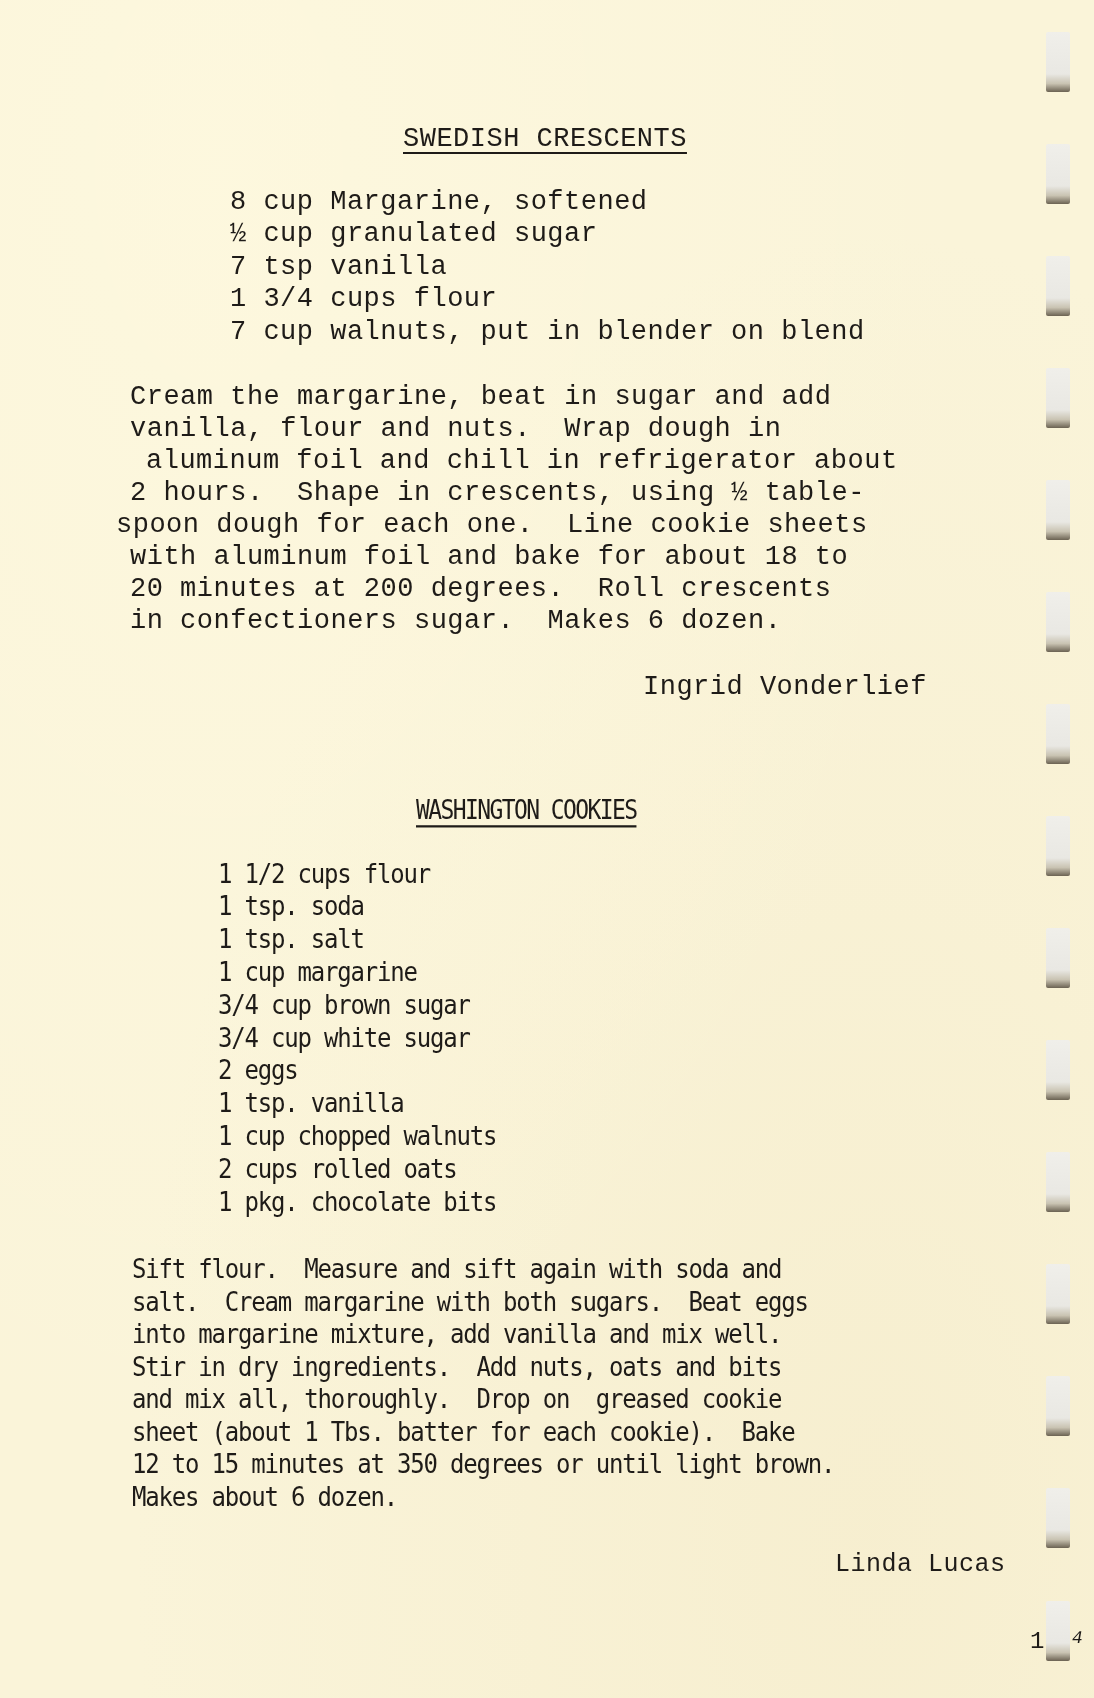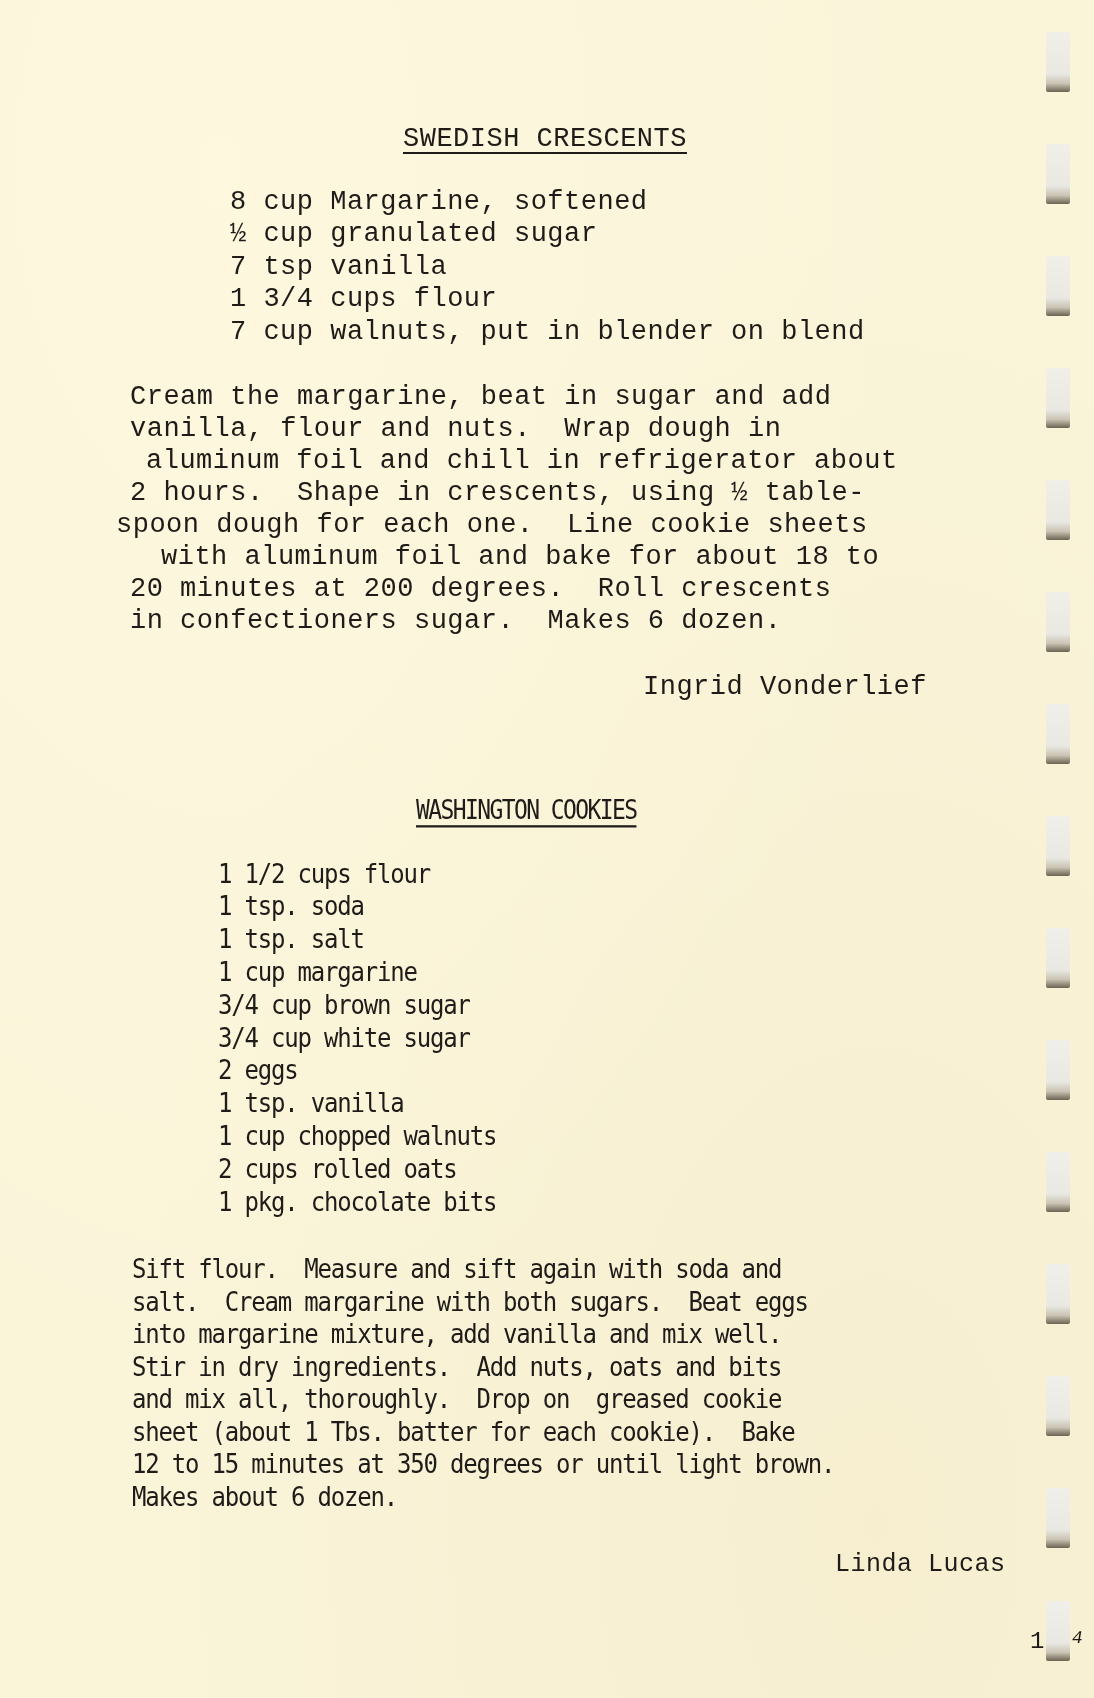--- a/index.html
+++ b/index.html
@@ -38,21 +38,21 @@
     <div class="abs mono1 line" style="left:230px; top:283px;">1 3/4 cups flour</div>
     <div class="abs mono1 line" style="left:230px; top:316px;">7 cup walnuts, put in blender on blend</div>
   </div>
 
   <div>
     <div class="abs mono1 line" style="left:130px; top:381px;font-family:Liberation Mono, monospace;">Cream the margarine, beat in sugar and add</div>
     <div class="abs mono1 line" style="left:130px; top:413px;">vanilla, flour and nuts.  Wrap dough in</div>
     <div class="abs mono1 line" style="left:130px; top:445px;margin-left:16px;">aluminum foil and chill in refrigerator about</div>
     <div class="abs mono1 line" style="left:130px; top:477px;">2 hours.  Shape in crescents, using ½ table-</div>
     <div class="abs mono1 line" style="left:116px; top:509px;">spoon dough for each one.  Line cookie sheets</div>
-    <div class="abs mono1 line" style="left:130px; top:541px;margin-left:31px;">with aluminum foil and bake for about 18 to</div>
+    <div class="abs mono1 line" style="left:130px; top:541px;">with aluminum foil and bake for about 18 to</div>
     <div class="abs mono1 line" style="left:130px; top:573px;">20 minutes at 200 degrees.  Roll crescents</div>
     <div class="abs mono1 line" style="left:130px; top:605px;">in confectioners sugar.  Makes 6 dozen.</div>
   </div>
 
   <div class="abs mono1" style="left:643px; top:672px;">Ingrid Vonderlief</div>
 </div>
 
 <div>
   <div class="abs mono2 title" style="left:416px; top:795px; font-size:23px; letter-spacing:-1.6px;">WASHINGTON COOKIES</div>
 

